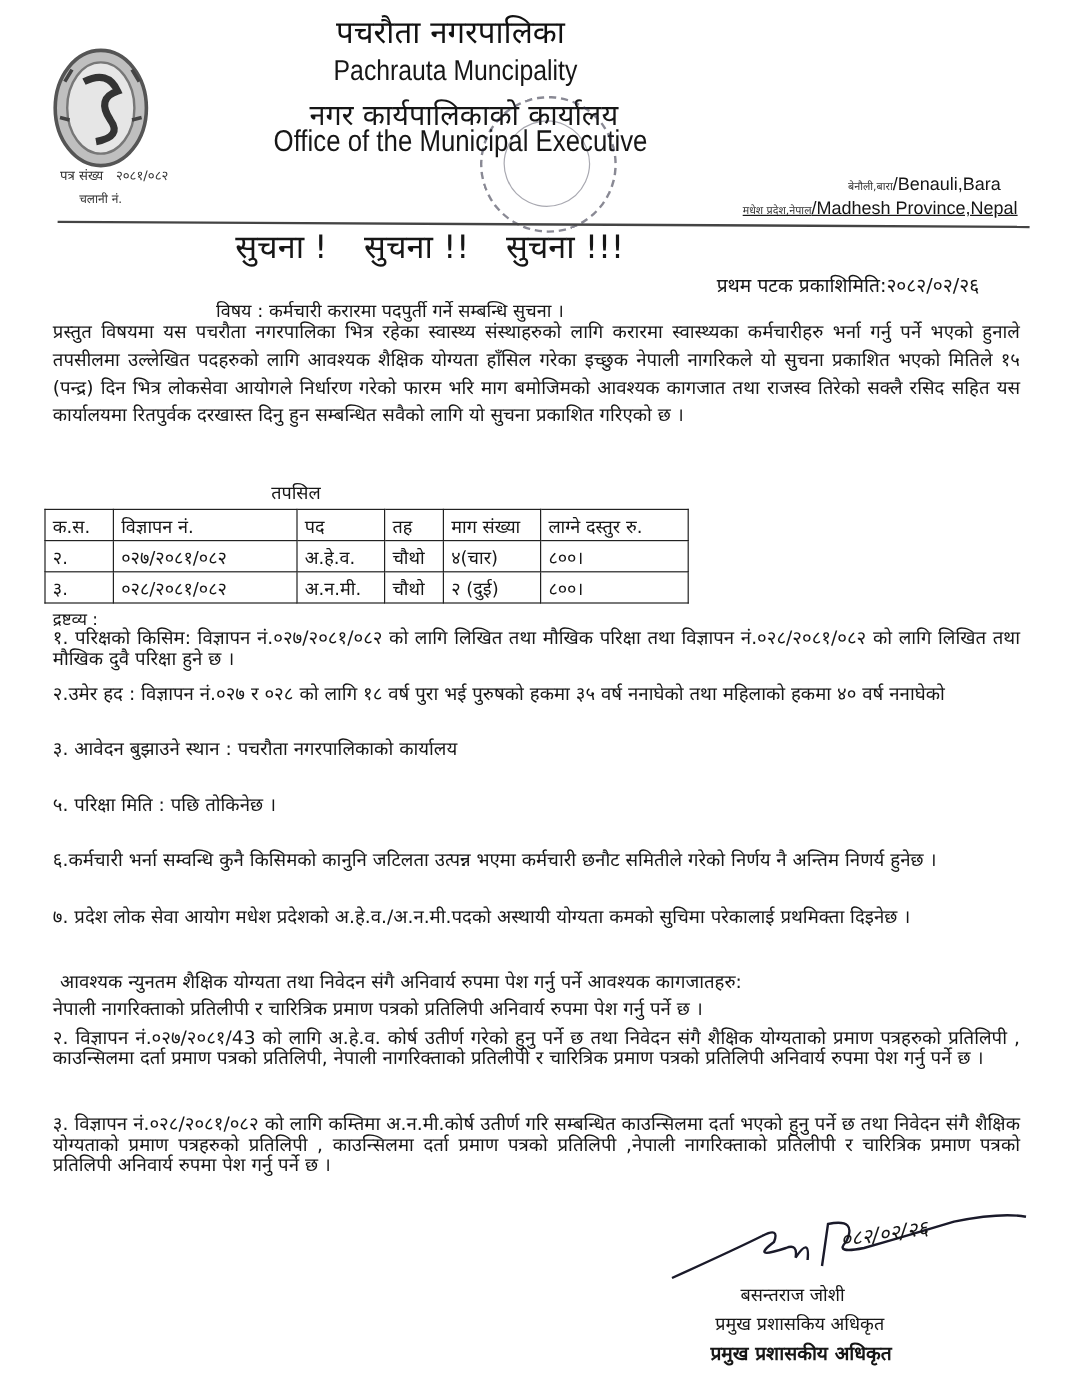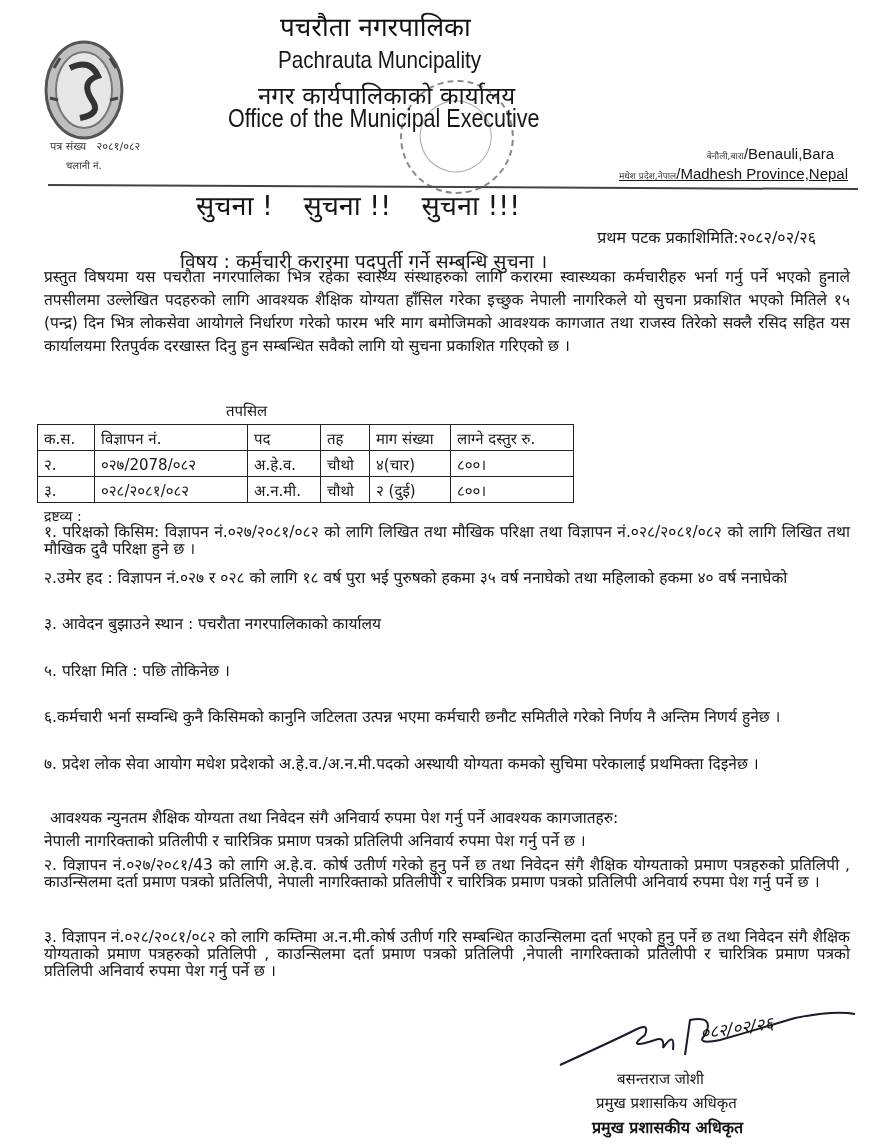--- a/index.html
+++ b/index.html
@@ -29,21 +29,21 @@
     border-radius: 50%; border: 2px dashed rgba(40,40,60,0.55);
     transform: rotate(-20deg);
   }
   .stamp-in {
     position: absolute; left: 18px; top: 18px; width: 70px; height: 70px; border-radius: 50%;
     border: 1px solid rgba(40,40,60,0.4);
   }
   .notice { left: 196px; top: 186px; font-size: 27px; }
   .notice span { margin-right: 22px; }
   .pubdate { right: 78px; top: 226px; font-size: 16px; }
-  .subject { left: 180px; top: 248px; font-size: 19px; }
+  .subject { left: 180px; top: 248px; font-size: 15px; }
   .para {
     position: absolute; left: 44px; width: 806px; font-size: 15.5px; line-height: 23px;
     text-align: justify; text-align-last: left; white-space: normal;
   }
   .p-intro { top: 266px; }
   .tapasil { left: 226px; top: 400px; font-size: 15px; }
   table.sched {
     position: absolute; left: 37px; top: 424px; border-collapse: collapse; font-size: 15px;
   }
   table.sched td {
@@ -109,21 +109,21 @@
         <tr>
       <td class="c1">क.स.</td>
       <td class="c2">विज्ञापन नं.</td>
       <td class="c3">पद</td>
       <td class="c4">तह</td>
       <td class="c5">माग संख्या</td>
       <td class="c6">लाग्ने दस्तुर रु.</td>
     </tr>
     <tr>
       <td>२.</td>
-      <td>०२७/2078/०८२</td>
+      <td>०२७/२०८१/०८२</td>
       <td>अ.हे.व.</td>
       <td>चौथो</td>
       <td>४(चार)</td>
       <td>८००।</td>
     </tr>
     <tr>
       <td>३.</td>
       <td>०२८/२०८१/०८२</td>
       <td>अ.न.मी.</td>
       <td>चौथो</td>

